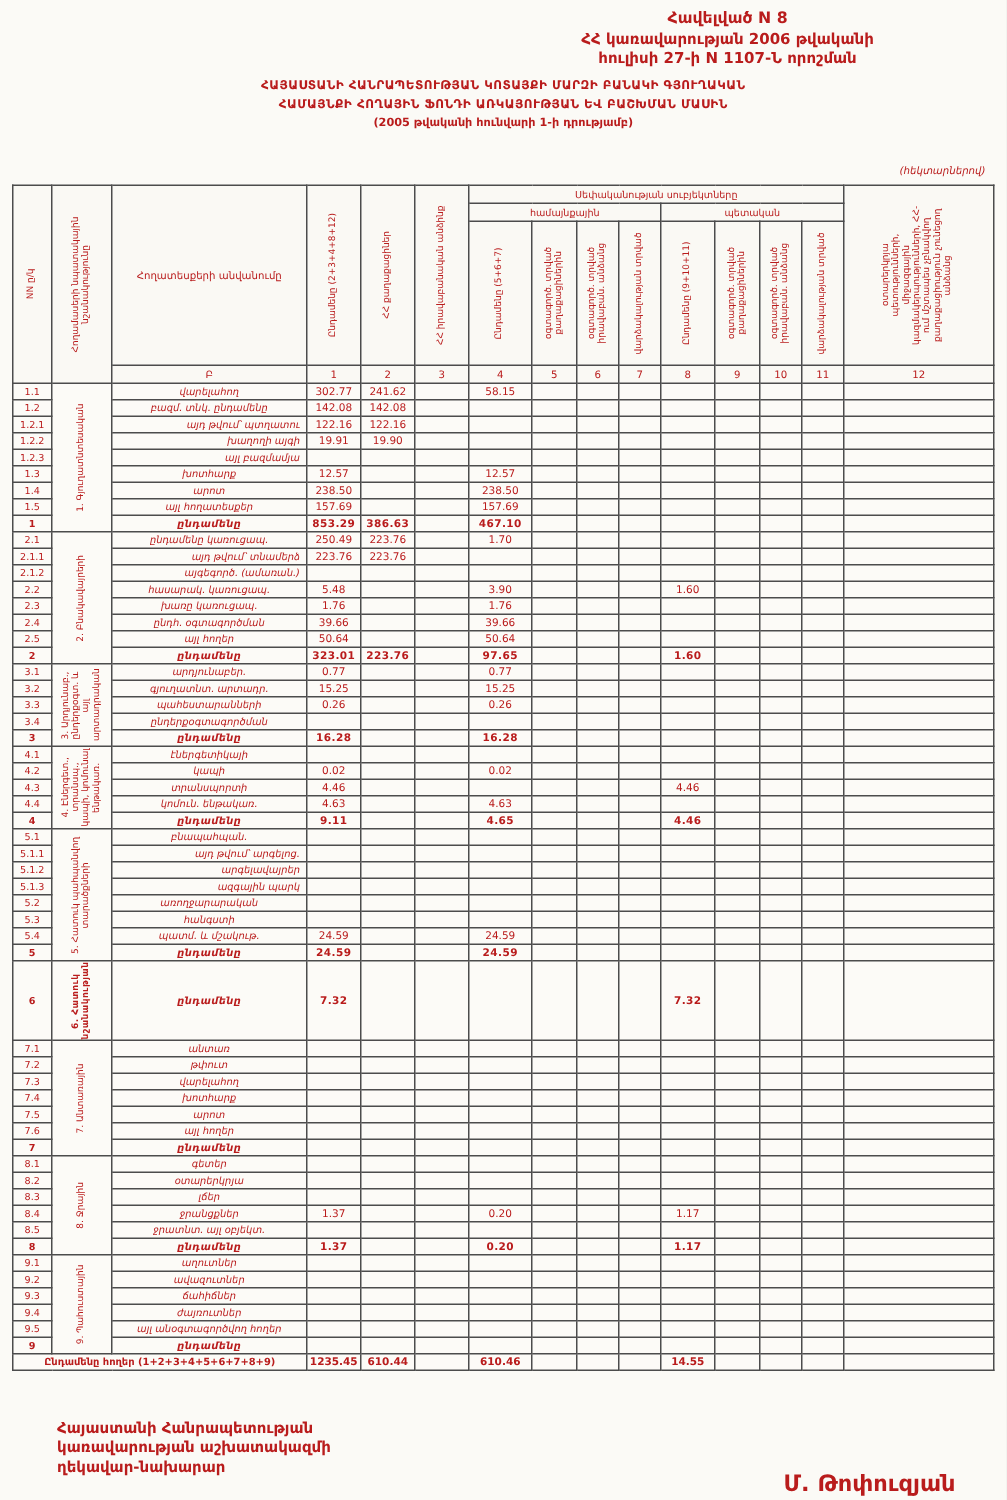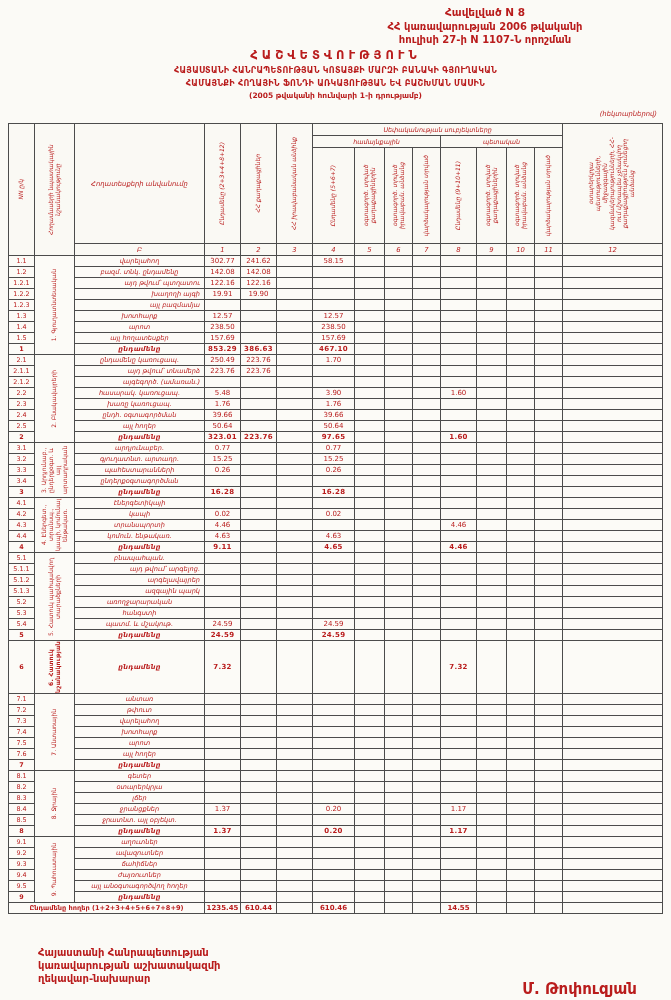--- a/index.html
+++ b/index.html
@@ -11,21 +11,21 @@
   .annex .a1 { font-size: 10.5px; }
 
   .titleblock { position: absolute; top: 48px; left: 0; width: 100%; text-align: center; }
   .title { font-size: 11.5px; font-weight: bold; letter-spacing: 4px; }
   .sub  { font-size: 8px; font-weight: bold; margin-top: 4px; letter-spacing: .3px; }
   .sub3 { font-size: 7.5px; font-weight: bold; margin-top: 3px; }
   .units { position: absolute; top: 110px; right: 14px; font-size: 6.8px; font-style: italic; }
 
   table.report { position: absolute; top: 123px; left: 8px; width: 654px; border-collapse: collapse; table-layout: fixed; }
   th, td { border: 1px solid #4c4c4c; padding: 0; overflow: hidden; }
-  thead th { font-weight: normal; font-size: 6.2px; text-align: center; vertical-align: middle; background: #faf9f4; font-style: italic; }
+  thead th { font-weight: normal; font-size: 6.2px; text-align: center; vertical-align: middle; background: #faf9f4; }
   tr.hr1 { height: 12px; }
   tr.hr2 { height: 12px; }
   tr.hr3 { height: 74px; }
   tr.hr4 { height: 12px; }
   .vtext { writing-mode: vertical-rl; transform: rotate(180deg); font-size: 6px; line-height: 1.15; margin: 0 auto; white-space: normal; text-align: center; max-height: 95px; }
   .h-name { font-size: 6.8px; white-space: normal; }
   .h-code { font-size: 6.8px; }
   .h-own, .h-sub { font-size: 6.4px; }
 
   tbody td { height: 11px; font-size: 6.6px; vertical-align: middle; background: #fcfbf7; }
@@ -47,21 +47,20 @@
 
 <div class="page">
 
   <div class="annex">
     <div class="a1">Հավելված N 8</div>
     <div>ՀՀ կառավարության 2006 թվականի</div>
     <div>հուլիսի 27-ի N 1107-Ն որոշման</div>
   </div>
 
   <div class="titleblock">
-    <div class="title">ՀԱՇՎԵՏՎՈՒԹՅՈՒՆ</div>
     <div class="sub">ՀԱՅԱՍՏԱՆԻ ՀԱՆՐԱՊԵՏՈՒԹՅԱՆ ԿՈՏԱՅՔԻ ՄԱՐԶԻ ԲԱՆԱԿԻ ԳՅՈՒՂԱԿԱՆ</div>
     <div class="sub">ՀԱՄԱՅՆՔԻ ՀՈՂԱՅԻՆ ՖՈՆԴԻ ԱՌԿԱՅՈՒԹՅԱՆ ԵՎ ԲԱՇԽՄԱՆ ՄԱՍԻՆ</div>
     <div class="sub3">(2005 թվականի հունվարի 1-ի դրությամբ)</div>
   </div>
 
   <div class="units">(հեկտարներով)</div>
 
   <table class="report">
     <colgroup>
       <col style="width:26px">

